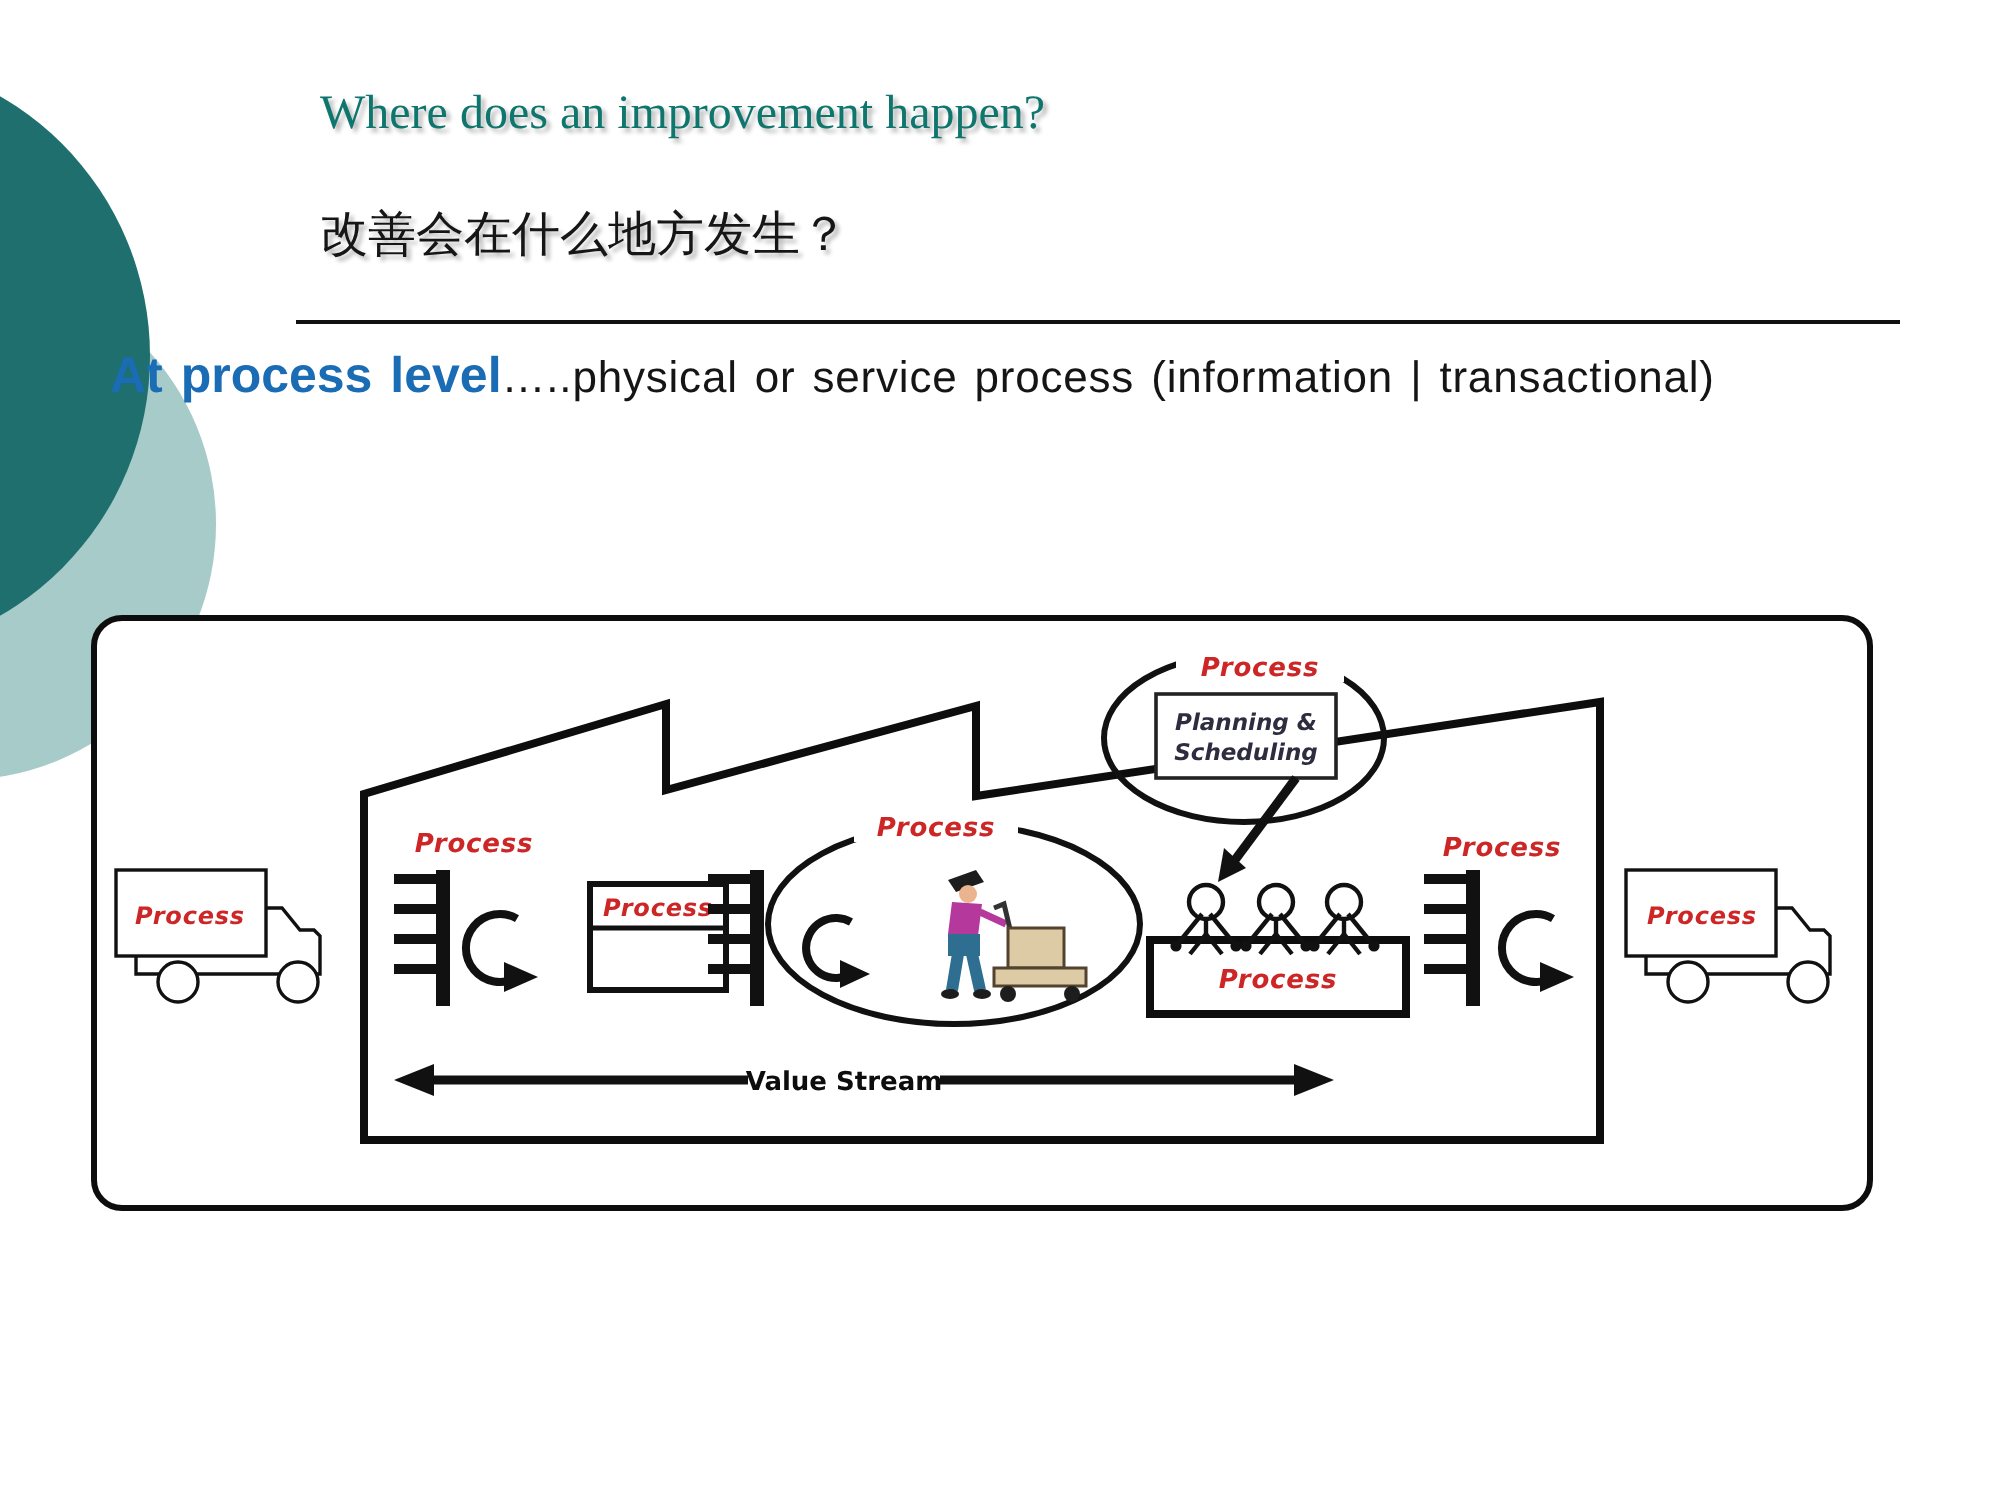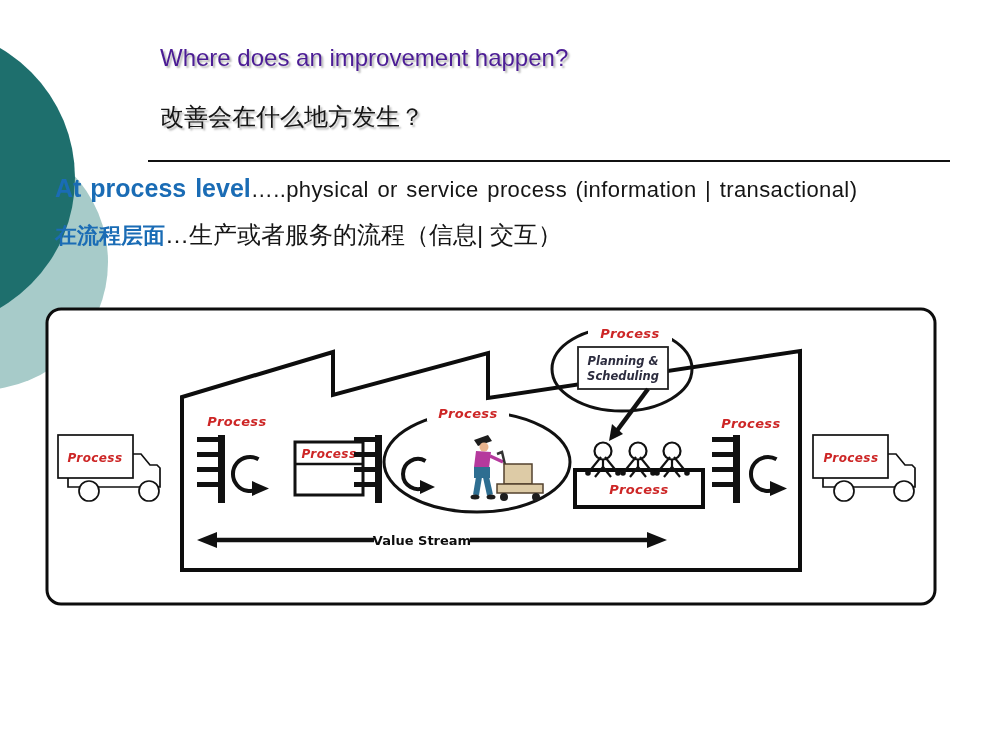--- a/index.html
+++ b/index.html
@@ -1,22 +1,22 @@
 <!DOCTYPE html>
 <html style="--teal-dark: #1e6f6d; --teal-light: #a7cbc9; --accent-blue: #1a6cb5; --label-red: #cd2626; --ink: #111111;"><head>
 <meta charset="utf-8">
 <style>
   html,body{margin:0;padding:0;background:#fff;}
   .slide{position:relative;width:1000px;height:750px;background:#fff;overflow:hidden;
          font-family:"Liberation Sans",sans-serif;}
   .decor{position:absolute;border-radius:50%;}
   .decor.light{left:-148px;top:134px;width:256px;height:256px;background:var(--teal-light,#a7cbc9);}
   .decor.dark{left:-225px;top:28px;width:300px;height:300px;background:var(--teal-dark,#1e6f6d);}
-  .title-en{position:absolute;left:160px;top:44px;font-size:24px;color:#4c1d95;
-            text-shadow:2px 2px 2px #b5b5b5;white-space:nowrap;}
+  .title-en{position:absolute;left:160px;top:44px;font-size:24px;color:#0f766e;
+            text-shadow:2px 2px 2px #b5b5b5;white-space:nowrap;font-family:Liberation Serif, serif;}
   .title-zh{position:absolute;left:160px;top:73px;font-size:24px;color:#161616;
             text-shadow:2px 2px 2px #b5b5b5;white-space:nowrap;margin-top:28px;}
   .rule{position:absolute;left:148px;top:160px;width:802px;height:2px;background:#111;}
   .stmt1{position:absolute;left:55px;top:174px;font-size:22px;color:#151515;
          white-space:nowrap;letter-spacing:.4px;word-spacing:2px;}
   .stmt1 .hl{font-size:25px;font-weight:bold;color:var(--accent-blue,#1a6cb5);letter-spacing:0;}
   .stmt2{position:absolute;left:55px;top:219px;font-size:24px;color:#151515;white-space:nowrap;}
   .stmt2 .hl{font-size:22px;font-weight:bold;color:var(--accent-blue,#1a6cb5);}
   .diagram{position:absolute;left:45px;top:307px;width:892px;height:300px;}
 
@@ -48,21 +48,20 @@
 <div class="slide">
   <div class="decor light"></div>
   <div class="decor dark"></div>
 
   <div class="title-en">Where does an improvement happen?</div>
   <div class="title-zh">改善会在什么地方发生？</div>
   <div class="rule"></div>
 
   <div class="stmt1"><span class="hl">At process level</span><span>…..physical or service process (information | transactional)</span></div>
 
-  <div class="stmt2"><span class="hl">在流程层面</span><span>…生产或者服务的流程（信息| 交互）</span></div>
 
   <div class="diagram">
     <svg viewBox="0 0 892 300" width="892" height="300" xmlns="http://www.w3.org/2000/svg">
       <rect class="frame" x="2" y="2" width="888" height="295" rx="14"></rect>
 
       <path class="factory" d="M137 263 L137 90 L288 45 L288 88 L443 46 L443 91 L755 44 L755 263 Z"></path>
 
       <g>
         <rect class="thin" x="13" y="128" width="75" height="43"></rect>
         <path class="thin" d="M88 147 L96 147 L105 158 L112 158 L115 161 L115 180 L23 180 L23 171"></path>

